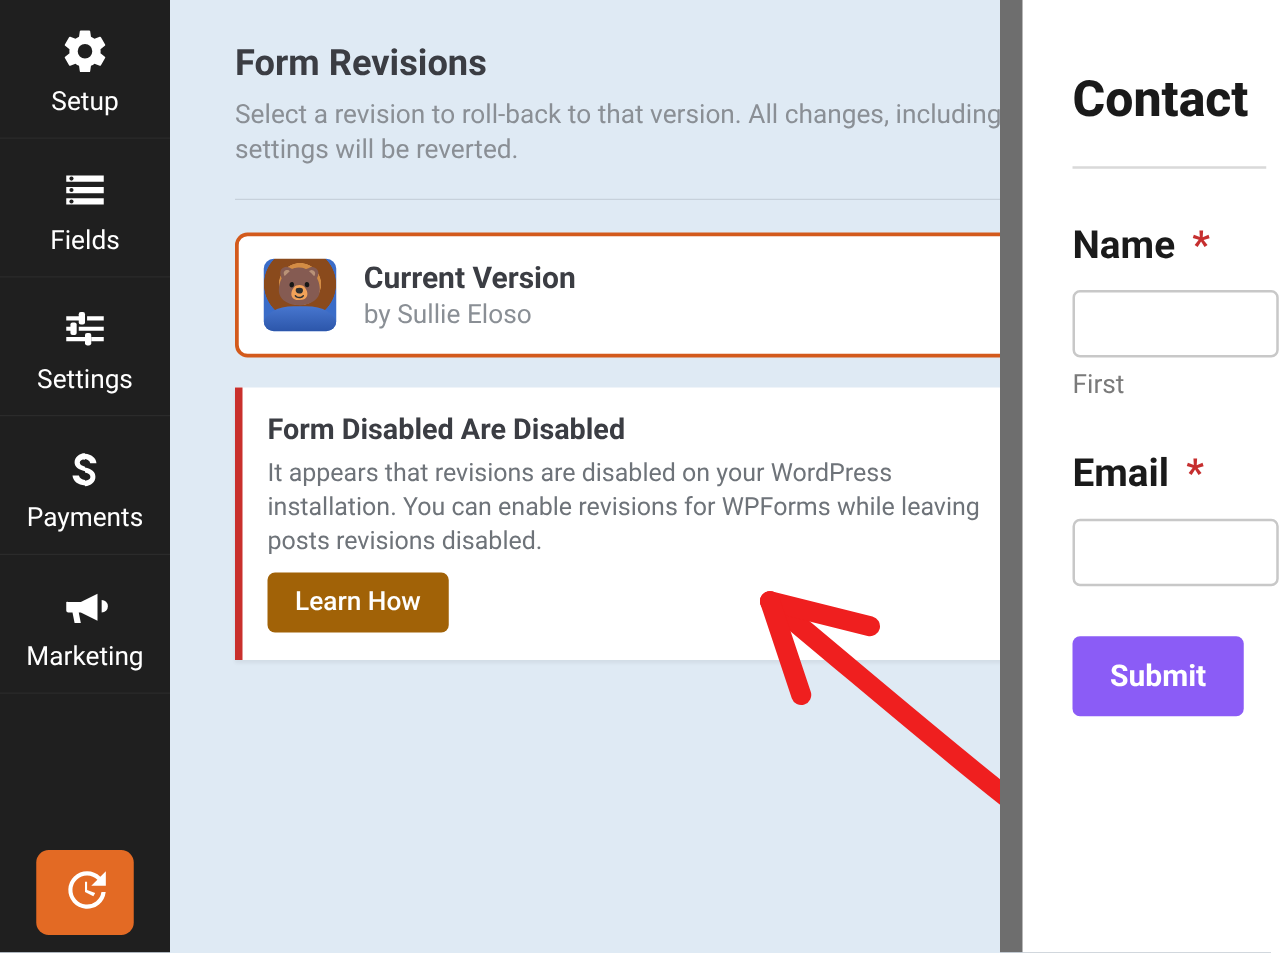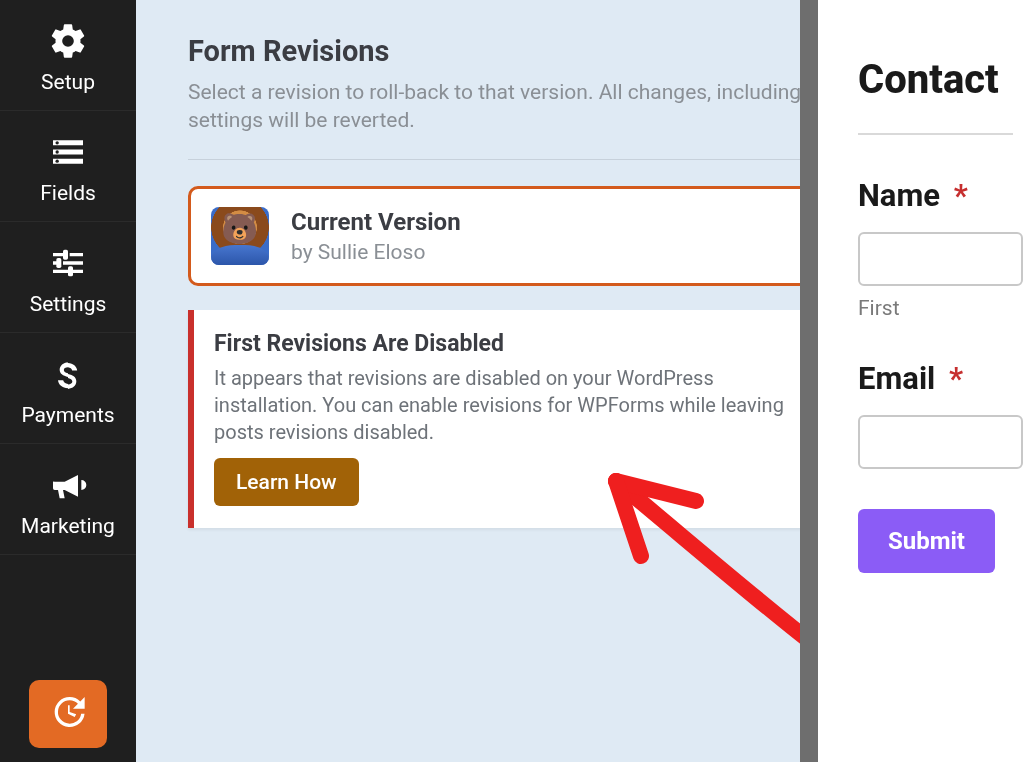--- a/index.html
+++ b/index.html
@@ -308,21 +308,21 @@
 
   <div class="revision-card">
     <div class="avatar"></div>
     <div>
       <div class="title">Current Version</div>
       <div class="byline">by Sullie Eloso</div>
     </div>
   </div>
 
   <div class="notice">
-    <h2>First Revisions Are Disabled</h2>
+    <h2>Form Disabled Are Disabled</h2>
     <p>It appears that revisions are disabled on your WordPress installation. You can enable revisions for WPForms while leaving posts revisions disabled.</p>
     <span class="learn-btn">Learn How</span>
   </div>
 
   <svg class="annotation-arrow" viewBox="0 0 260 220">
     <path d="M240 190 C 200 160, 130 100, 40 25"></path>
     <path d="M40 25 L 120 45"></path>
     <path d="M40 25 L 65 100"></path>
   </svg>
 </div>

